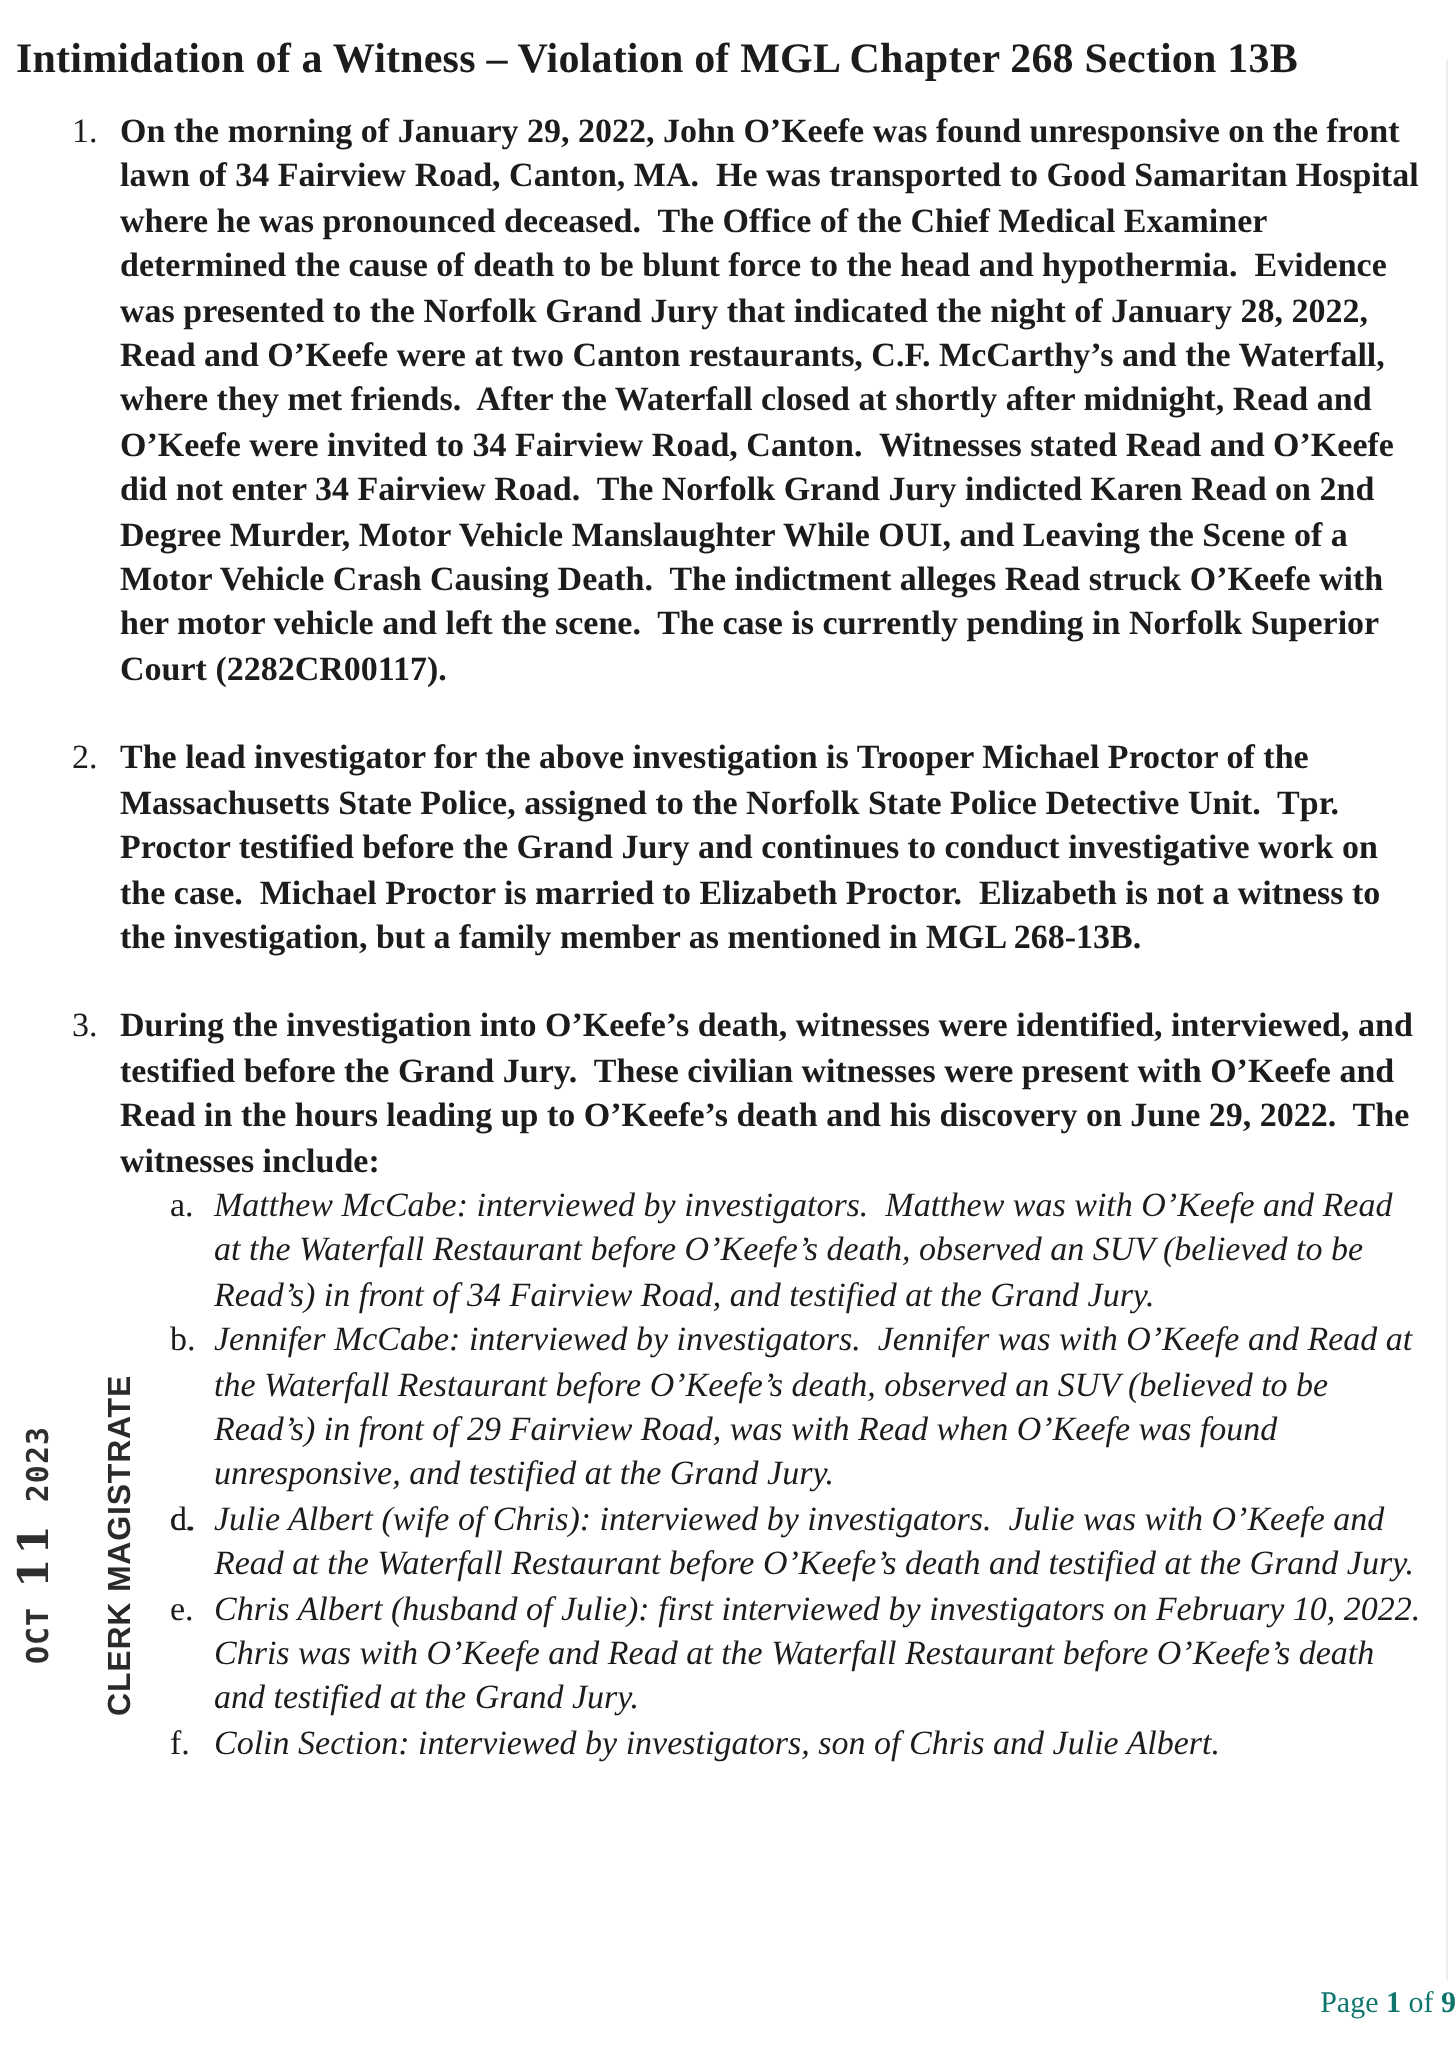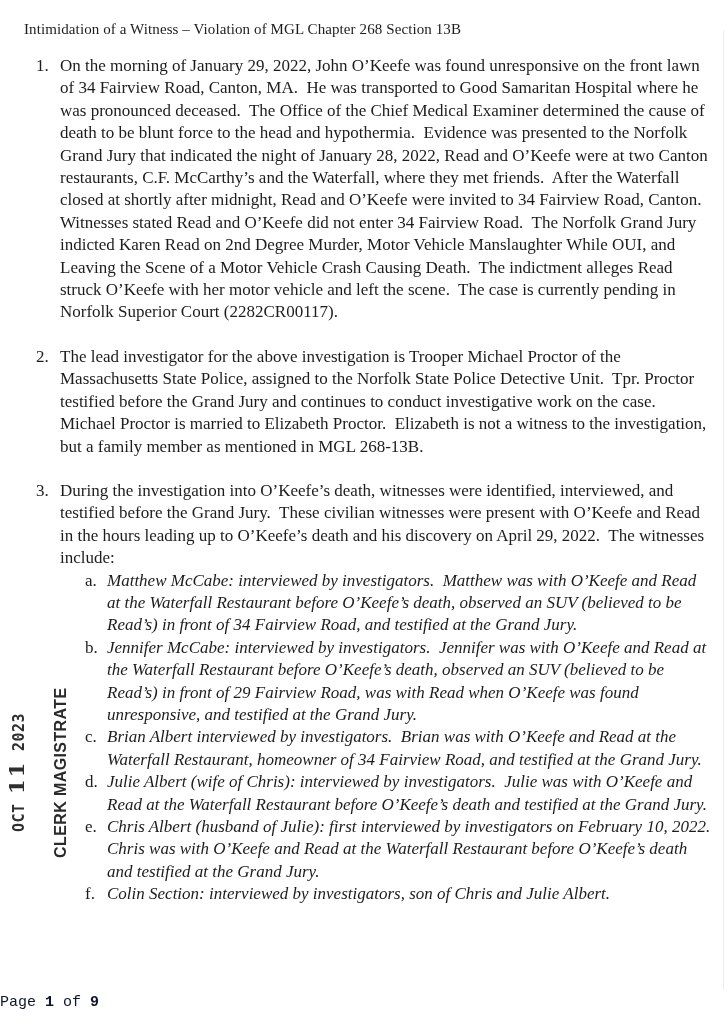--- a/index.html
+++ b/index.html
@@ -7,44 +7,44 @@
   .page {
     position: relative;
     width: 728px;
     height: 1033px;
     background: #ffffff;
     font-family: "Liberation Serif", "DejaVu Serif", serif;
     color: #1c1c1c;
     overflow: hidden;
   }
   .doc-title {
-    margin: 18px 10px 0 24px;
-    font-size: 15px;
-    font-weight: normal;
+    margin: 18px 10px 0 8px;
+    font-size: 21px;
+    font-weight: bold;
     line-height: 23px;
     letter-spacing: 0.1px;
   }
   .numbered-list {
     margin-top: 14px;
     margin-left: 60px;
     width: 653px;
   }
   .para {
     position: relative;
     margin-bottom: 22px;
     font-size: 17px;
     line-height: 22.4px;
   }
   .para:last-child { margin-bottom: 0; }
   .para-number {
     position: absolute;
     left: -24px;
     top: 0;
   }
-  .para-text { white-space: pre-wrap; }
+  .para-text { white-space: pre-wrap; font-weight: bold; }
   .witness-list {
     margin-left: 47px;
     width: 606px;
   }
   .witness {
     position: relative;
     font-size: 17px;
     line-height: 22.4px;
   }
   .witness-letter {
@@ -83,24 +83,24 @@
     font-family: "DejaVu Serif", serif;
     font-size: 21px;
     font-weight: bold;
     letter-spacing: 2px;
   }
   .page-footer {
     position: absolute;
     top: 994px;
     left: 0;
     width: 100%;
-    text-align: left;
-    font-family: Liberation Mono, monospace;
+    text-align: right;
+    font-family: Liberation Serif, serif;
     font-size: 15px;
-    color: #0f172a;
+    color: #0f766e;
   }
   .page-footer b { font-weight: bold; }
   .scan-edge-line {
     position: absolute;
     right: 4px;
     top: 30px;
     width: 1px;
     height: 960px;
     background: rgba(0,0,0,0.07);
   }
@@ -119,34 +119,33 @@
       <span class="para-text">On the morning of January 29, 2022, John O’Keefe was found unresponsive on the front lawn of 34 Fairview Road, Canton, MA.  He was transported to Good Samaritan Hospital where he was pronounced deceased.  The Office of the Chief Medical Examiner determined the cause of death to be blunt force to the head and hypothermia.  Evidence was presented to the Norfolk Grand Jury that indicated the night of January 28, 2022, Read and O’Keefe were at two Canton restaurants, C.F. McCarthy’s and the Waterfall, where they met friends.  After the Waterfall closed at shortly after midnight, Read and O’Keefe were invited to 34 Fairview Road, Canton.  Witnesses stated Read and O’Keefe did not enter 34 Fairview Road.  The Norfolk Grand Jury indicted Karen Read on 2nd Degree Murder, Motor Vehicle Manslaughter While OUI, and Leaving the Scene of a Motor Vehicle Crash Causing Death.  The indictment alleges Read struck O’Keefe with her motor vehicle and left the scene.  The case is currently pending in Norfolk Superior Court (2282CR00117).</span>
     </div>
 
     <div class="para">
       <span class="para-number">2.</span>
       <span class="para-text">The lead investigator for the above investigation is Trooper Michael Proctor of the Massachusetts State Police, assigned to the Norfolk State Police Detective Unit.  Tpr. Proctor testified before the Grand Jury and continues to conduct investigative work on the case.  Michael Proctor is married to Elizabeth Proctor.  Elizabeth is not a witness to the investigation, but a family member as mentioned in MGL 268-13B.</span>
     </div>
 
     <div class="para">
       <span class="para-number">3.</span>
-      <span class="para-text">During the investigation into O’Keefe’s death, witnesses were identified, interviewed, and testified before the Grand Jury.  These civilian witnesses were present with O’Keefe and Read in the hours leading up to O’Keefe’s death and his discovery on April 29, 2022.  The witnesses include:</span>
+      <span class="para-text">During the investigation into O’Keefe’s death, witnesses were identified, interviewed, and testified before the Grand Jury.  These civilian witnesses were present with O’Keefe and Read in the hours leading up to O’Keefe’s death and his discovery on June 29, 2022.  The witnesses include:</span>
 
       <div class="witness-list">
         <div class="witness">
           <span class="witness-letter">a.</span>
           <span class="witness-text">Matthew McCabe: interviewed by investigators.  Matthew was with O’Keefe and Read at the Waterfall Restaurant before O’Keefe’s death, observed an SUV (believed to be Read’s) in front of 34 Fairview Road, and testified at the Grand Jury.</span>
         </div>
         <div class="witness">
           <span class="witness-letter">b.</span>
           <span class="witness-text">Jennifer McCabe: interviewed by investigators.  Jennifer was with O’Keefe and Read at the Waterfall Restaurant before O’Keefe’s death, observed an SUV (believed to be Read’s) in front of 29 Fairview Road, was with Read when O’Keefe was found unresponsive, and testified at the Grand Jury.</span>
         </div>
         <div class="witness">
           <span class="witness-letter">c.</span>
-          <span class="witness-text">Brian Albert interviewed by investigators.  Brian was with O’Keefe and Read at the Waterfall Restaurant, homeowner of 34 Fairview Road, and testified at the Grand Jury.</span>
         </div>
         <div class="witness">
           <span class="witness-letter">d.</span>
           <span class="witness-text">Julie Albert (wife of Chris): interviewed by investigators.  Julie was with O’Keefe and Read at the Waterfall Restaurant before O’Keefe’s death and testified at the Grand Jury.</span>
         </div>
         <div class="witness">
           <span class="witness-letter">e.</span>
           <span class="witness-text">Chris Albert (husband of Julie): first interviewed by investigators on February 10, 2022.  Chris was with O’Keefe and Read at the Waterfall Restaurant before O’Keefe’s death and testified at the Grand Jury.</span>
         </div>
         <div class="witness">

